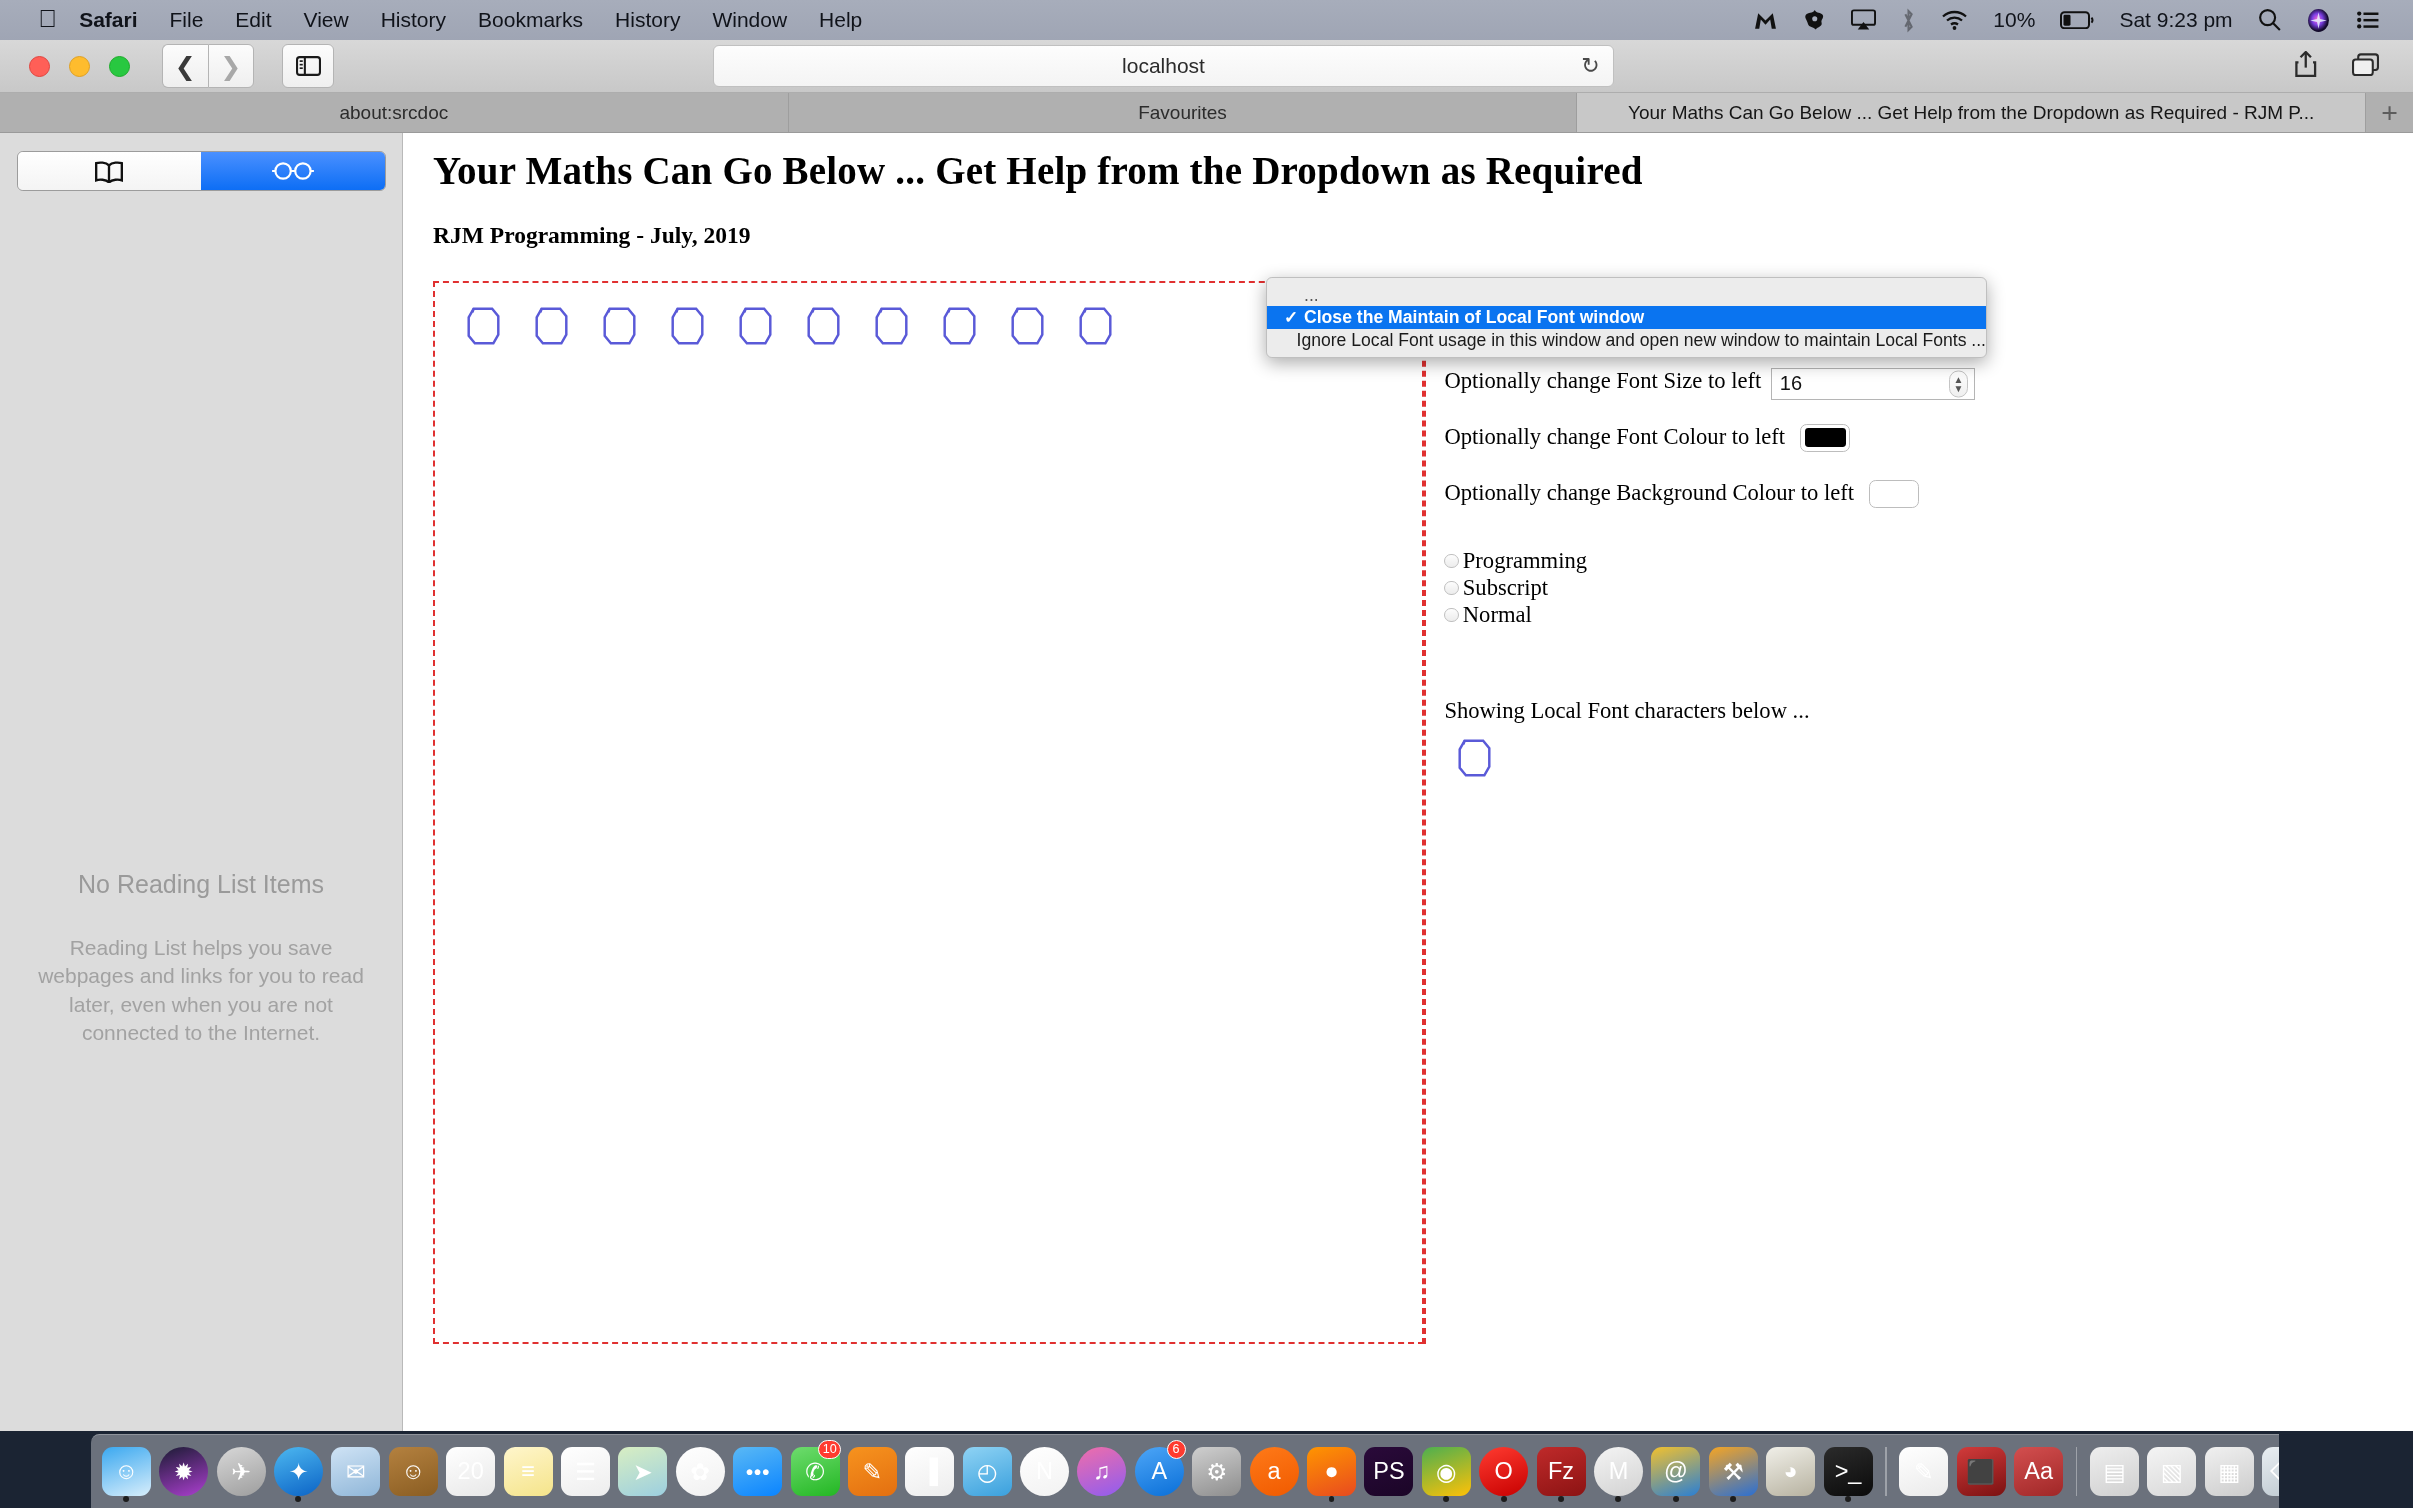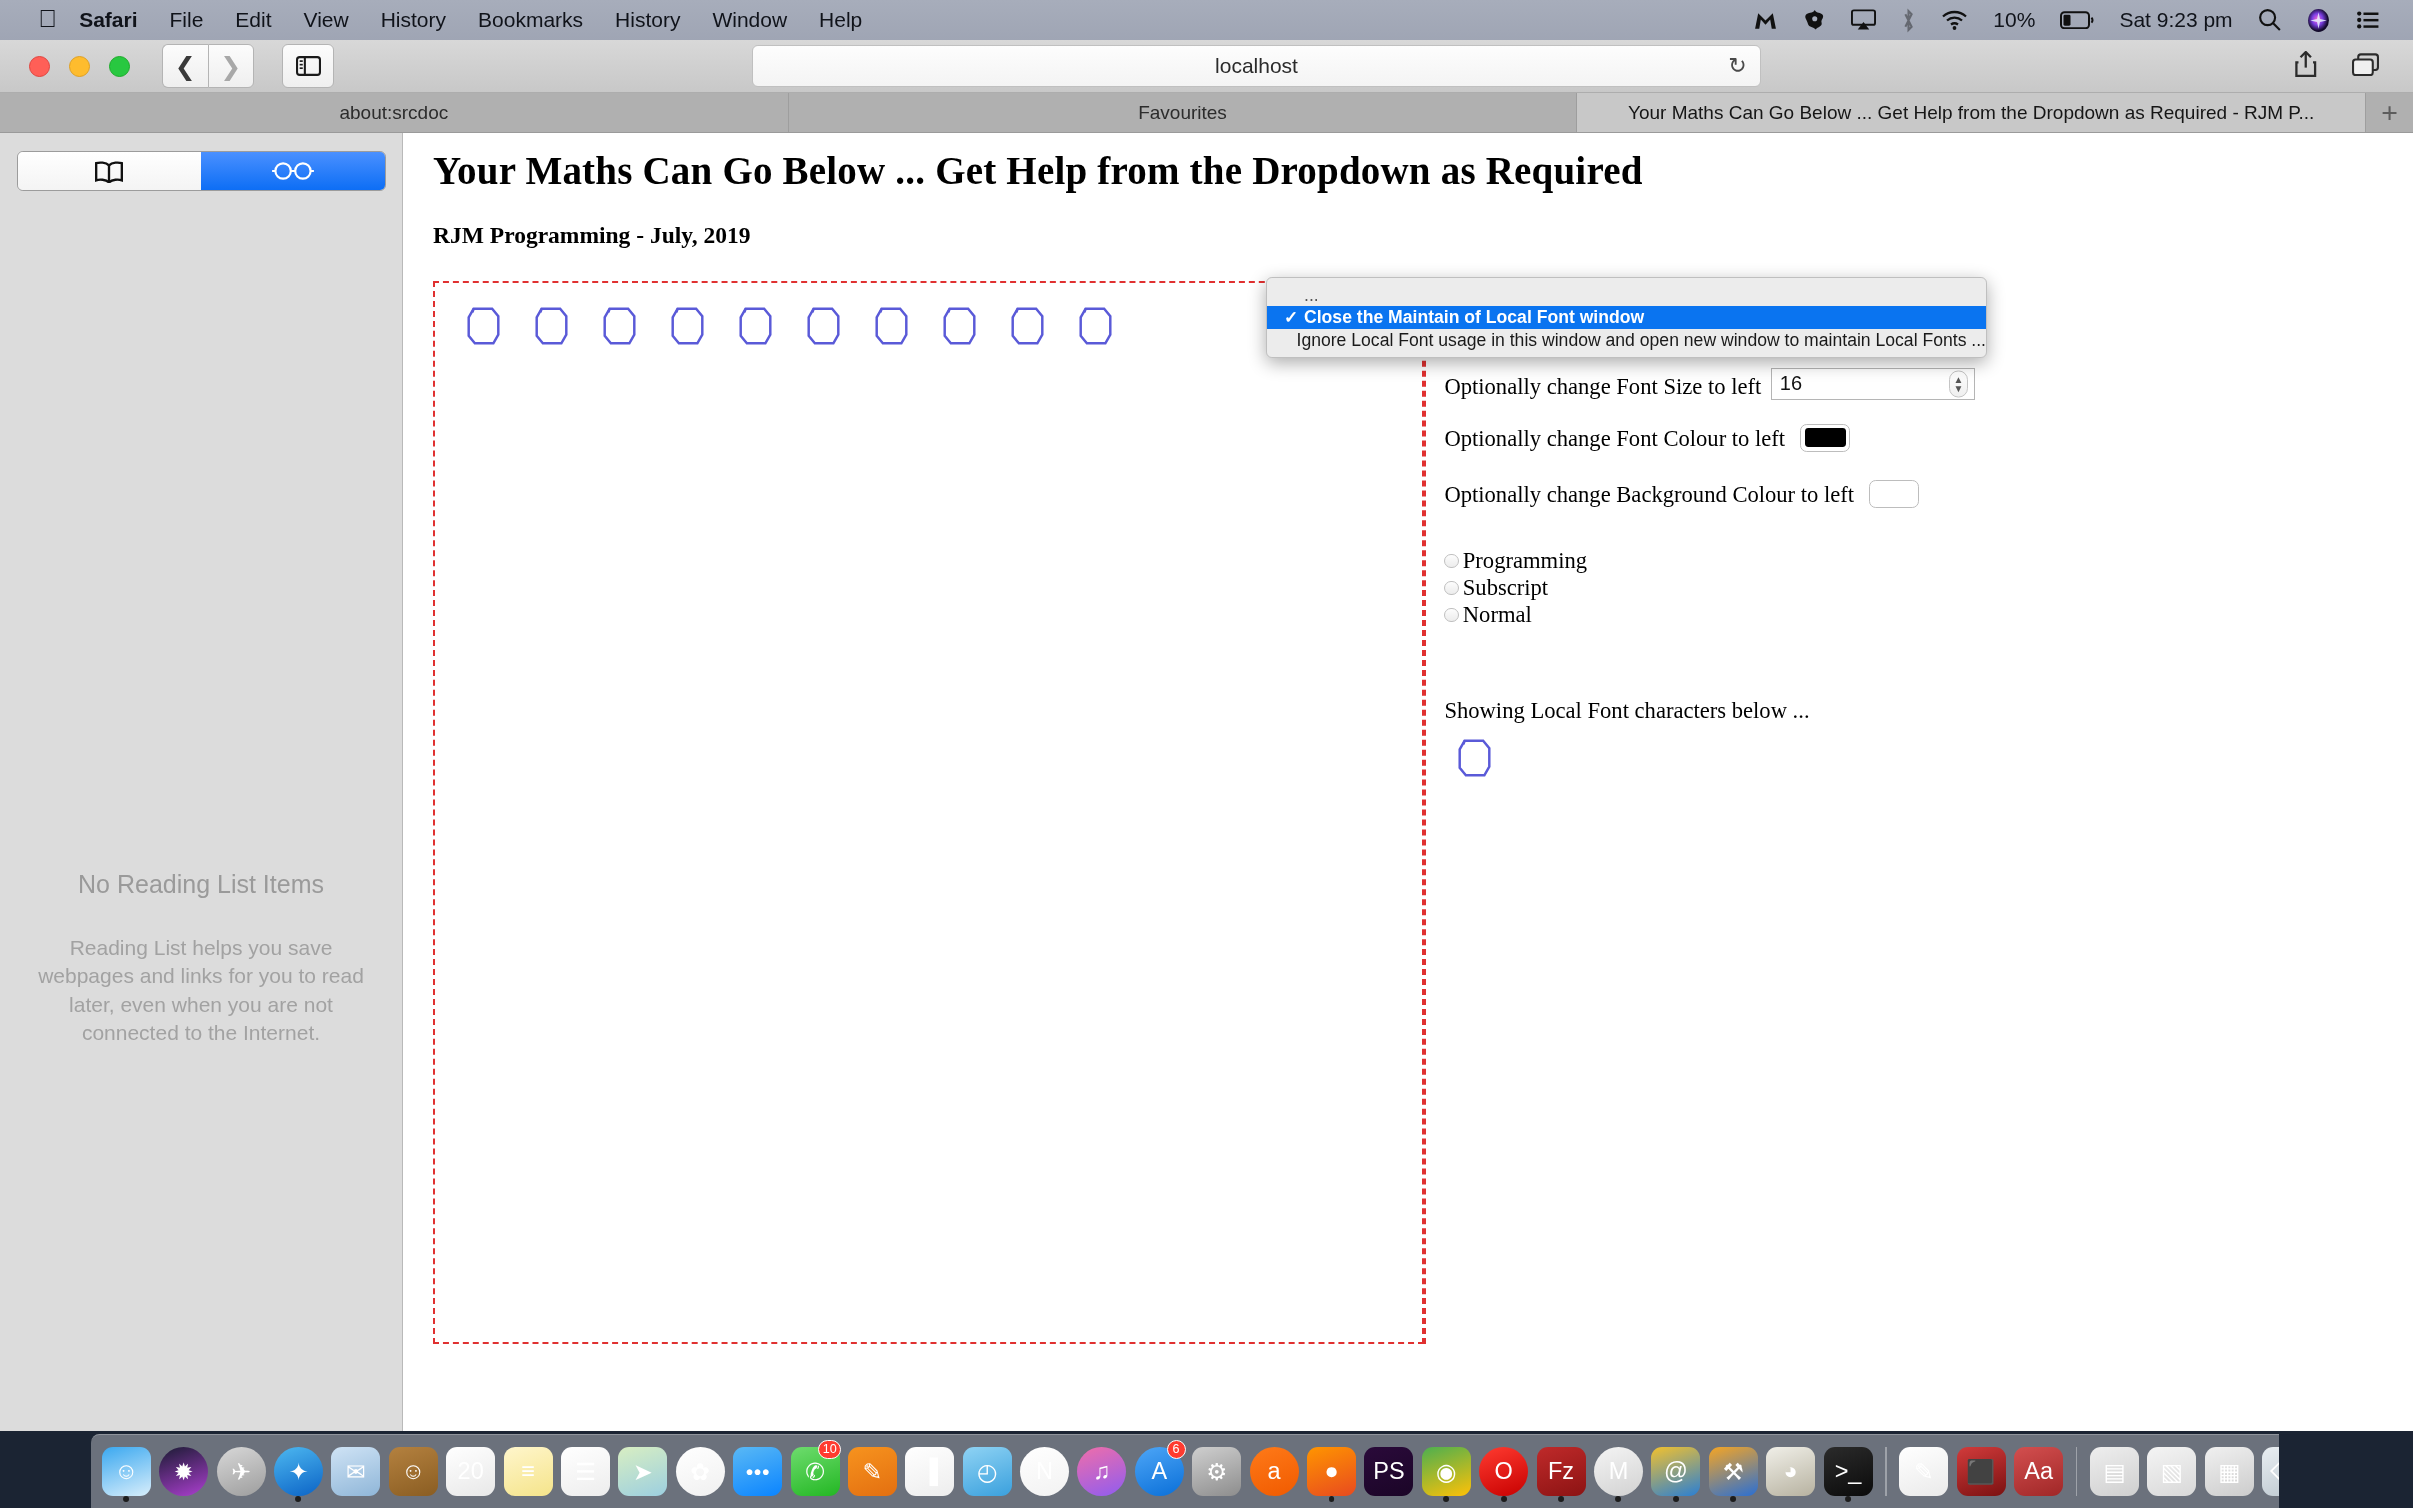--- a/index.html
+++ b/index.html
@@ -51,21 +51,21 @@
     font-size: 25px; color: #3a3a3a;
   }
   .nav-btn.back { border-radius: 5.9px 0 0 5.9px; border-right: none; }
   .nav-btn.fwd { border-radius: 0 5.9px 5.9px 0; color: #a8a8a8; }
   .sidebar-btn {
     width: 52px; height: 44px; margin-left: 28.5px;
     background: linear-gradient(#fcfcfc,#efefef); border: 0.8px solid #b4b4b4; border-radius: 5.9px;
     display: flex; align-items: center; justify-content: center;
   }
   .urlbar {
-    position: absolute; left: 752px; width: 1009px; height: 42px;
+    position: absolute; left: 713px; width: 901px; height: 42px;
     background: linear-gradient(#fdfdfd,#f4f4f4);
     border: 0.8px solid #c0c0c0; border-radius: 5.9px;
     display: flex; align-items: center; justify-content: center;
     font-size: 21px; color: #2b2b2b;
   }
   .reload-icon { position: absolute; right: 13.4px; font-size: 22px; color: #4a4a4a; }
   .toolbar-right { margin-left: auto; display: flex; align-items: center; gap: 35px; padding-right: 11.7px; }
 
   
   .tabbar { height: 40px; width: 100%; display: flex; background: #b0b0b0;
@@ -131,21 +131,21 @@
     width: 100%; height: 100%; appearance: none; -webkit-appearance: none;
     background: linear-gradient(#fcfcfc,#e6e6e6);
     border: 1.7px solid #2a2a2a; border-radius: 6.7px;
     font-family: "Liberation Sans", sans-serif; font-size: 18.4px; color: #101010;
     padding: 0 28.5px 0 10px;
   }
   .sel-arrows {
     position: absolute; right: 10px; top: 50%; transform: translateY(-50%);
     font-size: 12.6px; line-height: .85; color: #202020; pointer-events: none; text-align: center;
   }
-  .ctl-row { display: flex; align-items: flex-end; margin: 0 0 0 8.4px; font-size: 22.6px; color: #000;
+  .ctl-row { display: flex; align-items: flex-start; margin: 0 0 0 8.4px; font-size: 22.6px; color: #000;
              font-family: "Liberation Serif", serif; }
   .r-fontsize { margin-top: 45px; }
   .r-fontcol  { margin-top: 24px; }
   .r-bgcol    { margin-top: 28px; }
   .num-input {
     margin-left: 10px; width: 204px; height: 32px; background: #fff;
     border: 0.8px solid #b5b5b5; display: flex; align-items: center; position: relative;
     font-family: "Liberation Sans", sans-serif; font-size: 20px; color: #111; padding-left: 7.5px;
   }
   .spinner { position: absolute; right: 6.7px; top: 50%; transform: translateY(-50%);

